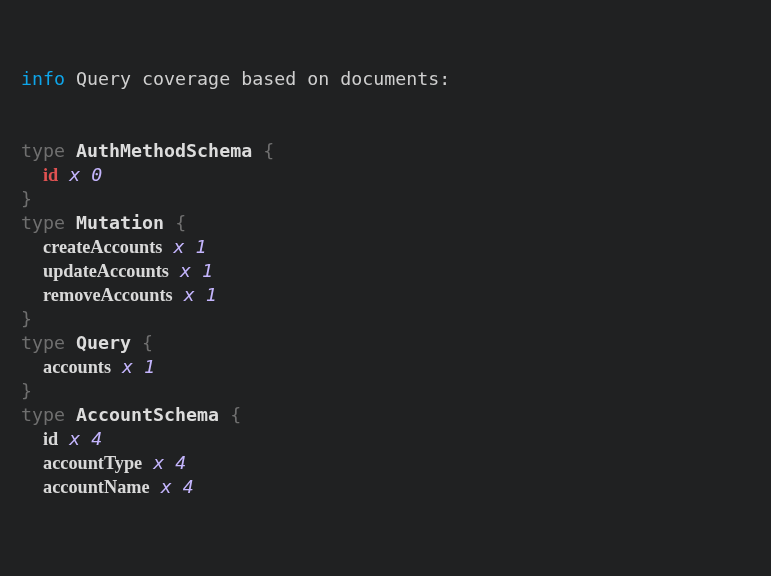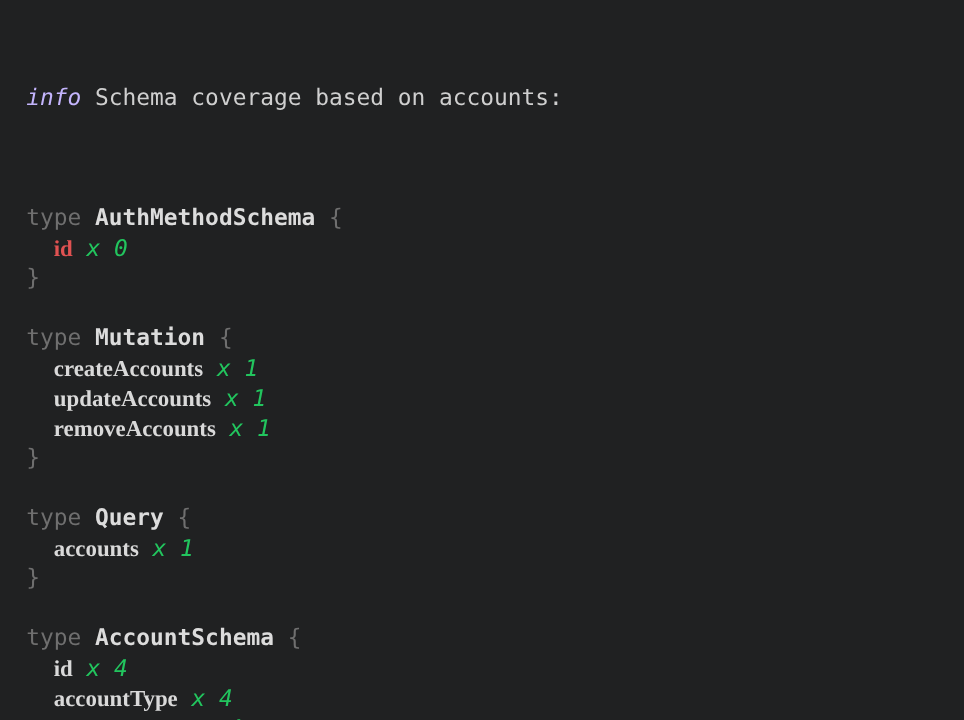--- a/index.html
+++ b/index.html
@@ -17,28 +17,28 @@
     width: 771px;
     height: 576px;
     padding: 19px 10px 10px 21px;
     font-family: "DejaVu Sans Mono", "Liberation Mono", monospace;
     font-size: 18.3px;
     line-height: 24px;
     color: #d4d4d4;
     white-space: pre;
   }
   .line { height: 24px; }
-  .info-label { color: #c4b5fd; font-style: italic; }
+  .info-label { color: #0ea5e9; }
   .header-text { color: #cfcfcf; }
   .dim { color: #6f6f6f; }
   .type-name { color: #dcdcdc; font-weight: bold; }
   .field { color: #d9d9d9; font-weight: bold; font-family: Liberation Serif, serif; }
   .field.uncovered { color: #e05252; }
-  .count { color: #22c55e; font-style: italic; }
-  .block { margin-top: 24px; }
+  .count { color: #c4b5fd; font-style: italic; }
+  .block { }
 </style>
 </head>
 <body>
 
 <div class="terminal">
-  <div class="line"><span class="info-label">info</span><span> </span><span class="header-text">Schema coverage based on accounts:</span></div>
+  <div class="line"><span class="info-label">info</span><span> </span><span class="header-text">Query coverage based on documents:</span></div>
   <div><div class="block"><div class="line"><span class="dim">type</span> <span class="type-name">AuthMethodSchema</span> <span class="dim">{</span></div><div class="line">  <span class="field uncovered">id</span> <span class="count">x 0</span></div><div class="line"><span class="dim">}</span></div></div><div class="block"><div class="line"><span class="dim">type</span> <span class="type-name">Mutation</span> <span class="dim">{</span></div><div class="line">  <span class="field">createAccounts</span> <span class="count">x 1</span></div><div class="line">  <span class="field">updateAccounts</span> <span class="count">x 1</span></div><div class="line">  <span class="field">removeAccounts</span> <span class="count">x 1</span></div><div class="line"><span class="dim">}</span></div></div><div class="block"><div class="line"><span class="dim">type</span> <span class="type-name">Query</span> <span class="dim">{</span></div><div class="line">  <span class="field">accounts</span> <span class="count">x 1</span></div><div class="line"><span class="dim">}</span></div></div><div class="block"><div class="line"><span class="dim">type</span> <span class="type-name">AccountSchema</span> <span class="dim">{</span></div><div class="line">  <span class="field">id</span> <span class="count">x 4</span></div><div class="line">  <span class="field">accountType</span> <span class="count">x 4</span></div><div class="line">  <span class="field">accountName</span> <span class="count">x 4</span></div></div></div>
 </div>
 
 </body></html>

